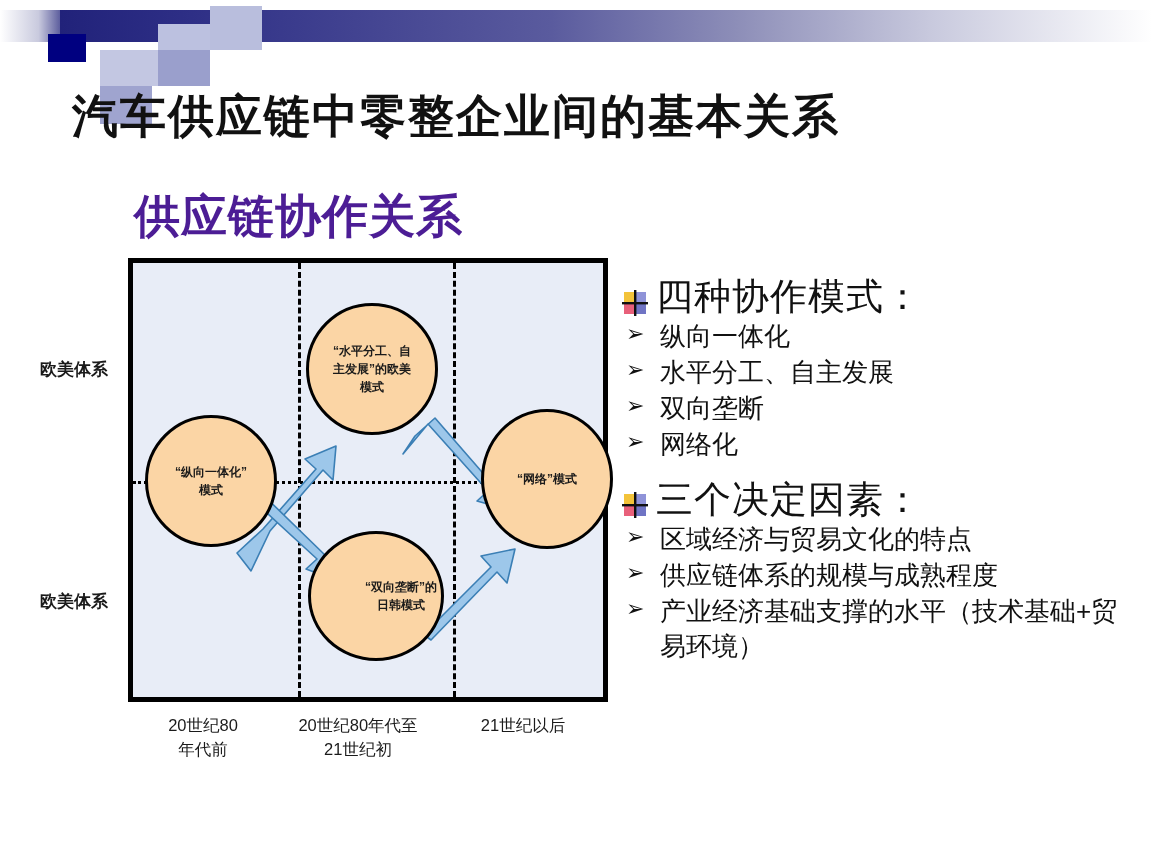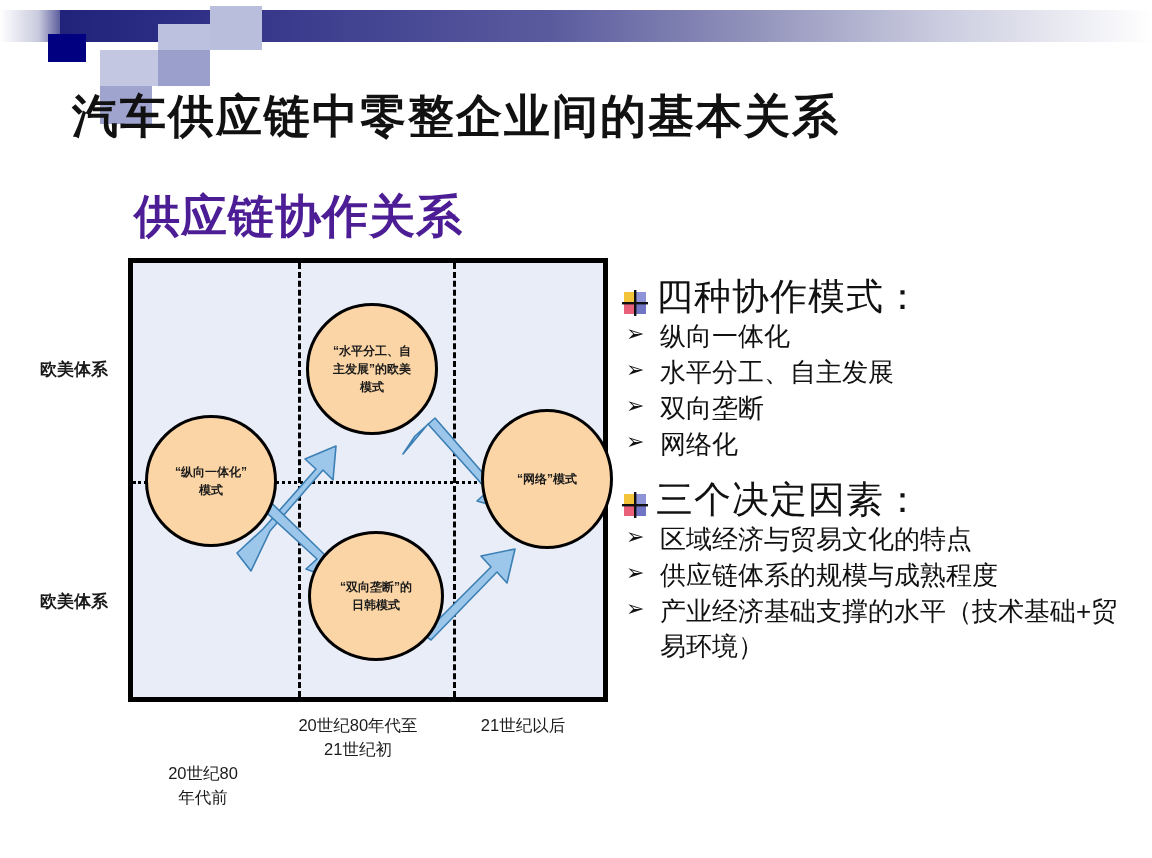--- a/index.html
+++ b/index.html
@@ -170,28 +170,28 @@
 
     <div class="node" style="left:12px; top:152px; width:132px; height:132px;">
       <span style="white-space:pre-line;">“纵向一体化”
 模式</span>
     </div>
 
     <div class="node" style="left:348px; top:146px; width:132px; height:140px;">
       <span style="white-space:pre-line;">“网络”模式</span>
     </div>
 
-    <div class="node" style="left:175px; top:268px; width:136px; height:130px;">
+    <div class="node" style="left:175px; top:268px; width:136px; height:130px;justify-content:flex-end;">
       <span style="white-space:pre-line;">“双向垄断”的
 日韩模式</span>
     </div>
 
   </div>
 
-  <div class="xlabel" style="left:120px; top:456px; width:130px;margin-top:48px;">20世纪80
+  <div class="xlabel" style="left:120px; top:456px; width:130px;">20世纪80
 年代前</div>
   <div class="xlabel" style="left:250px; top:456px; width:180px;">20世纪80年代至
 21世纪初</div>
   <div class="xlabel" style="left:430px; top:456px; width:150px;">21世纪以后</div>
 </div>
 
 <div id="panel">
 
   <div class="head-row">
     <span class="head-icon">

